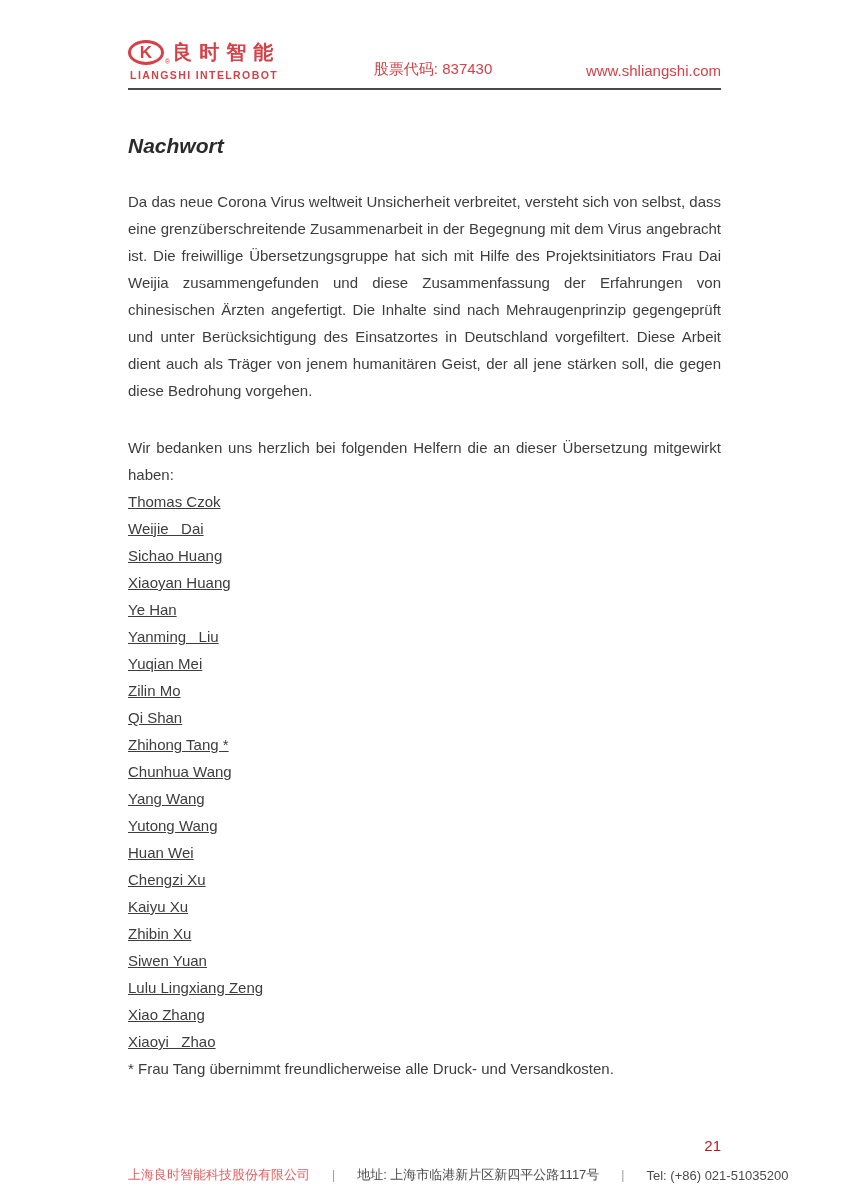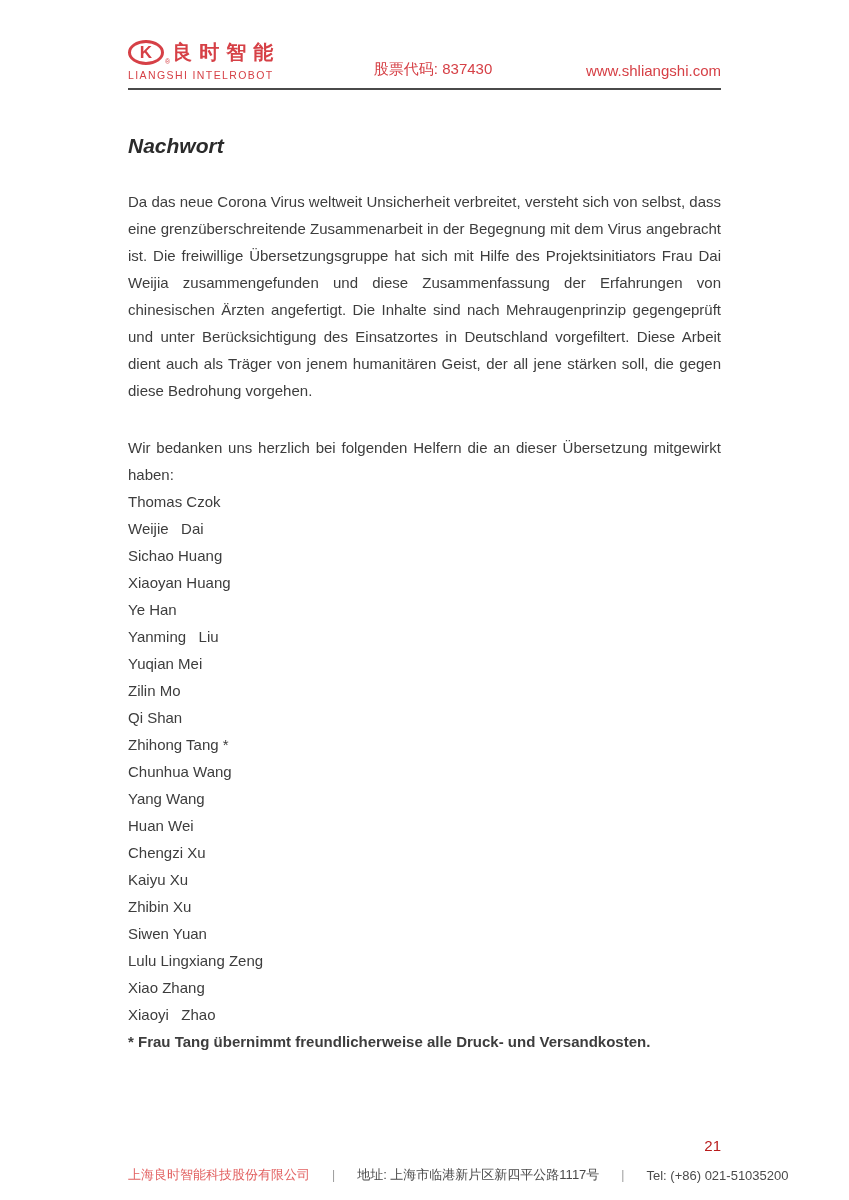--- a/index.html
+++ b/index.html
@@ -26,36 +26,36 @@
   .header{padding-top:24px;display:flex;align-items:flex-end;justify-content:space-between;}
   .logo{display:flex;flex-direction:column;line-height:1;}
   .logo-top{display:flex;align-items:center;}
   .logo-oval{
     display:inline-flex;align-items:center;justify-content:center;
     width:36px;height:25px;border:3px solid var(--brand-red);border-radius:50%;
     color:var(--brand-red);font-weight:bold;font-size:17px;
   }
   .logo-reg{color:var(--brand-red);font-size:7px;align-self:flex-end;margin:0 2px 0 1px;}
   .logo-cn{color:var(--brand-red);font-size:20px;font-weight:bold;letter-spacing:7px;white-space:nowrap;}
-  .logo-en{color:var(--brand-red);font-size:10.5px;font-weight:normal;letter-spacing:1.4px;margin-top:5px;white-space:nowrap;}
+  .logo-en{color:var(--brand-red);font-size:10.5px;font-weight:bold;letter-spacing:1.4px;margin-top:5px;white-space:nowrap;text-align:center;}
   .stock-code{color:var(--brand-red);font-size:15px;padding-bottom:1px;white-space:nowrap;margin-top:36px;}
   .website{color:var(--brand-red);font-size:15px;padding-bottom:1px;white-space:nowrap;text-align:right;}
   .header-rule{height:2px;background:var(--rule);margin-top:8px;}
 
   
   .title{margin-top:44px;font-size:21px;font-weight:bold;color:var(--title);font-style:italic;}
   .para{
     margin-top:30px;
     font-size:15px;line-height:27px;
     text-align:justify;
     color:var(--text);
   }
-  .names{font-size:15px;line-height:27px;color:var(--text);}
+  .names{font-size:15px;line-height:27px;color:var(--text);text-decoration:underline;}
   .name-line{white-space:pre-wrap;}
-  .footnote{font-size:15px;line-height:27px;color:var(--text);white-space:pre-wrap;font-weight:bold;}
+  .footnote{font-size:15px;line-height:27px;color:var(--text);white-space:pre-wrap;}
 
   
   .page-number{
     position:absolute;right:128px;bottom:46px;
     font-size:15px;color:#b91c1c;
   }
   .footer{
     position:absolute;left:128px;right:128px;bottom:16px;
     display:flex;align-items:center;justify-content:space-between;
     font-size:13px;color:#4a4a4a;white-space:nowrap;gap:22px;
@@ -108,20 +108,21 @@
         <div class="name-line">Zilin Mo</div>
 
         <div class="name-line">Qi Shan</div>
 
         <div class="name-line">Zhihong Tang *</div>
 
         <div class="name-line">Chunhua Wang</div>
 
         <div class="name-line">Yang Wang</div>
 
+        <div class="name-line">Yutong Wang</div>
 
         <div class="name-line">Huan Wei</div>
 
         <div class="name-line">Chengzi Xu</div>
 
         <div class="name-line">Kaiyu Xu</div>
 
         <div class="name-line">Zhibin Xu</div>
 
         <div class="name-line">Siwen Yuan</div>

